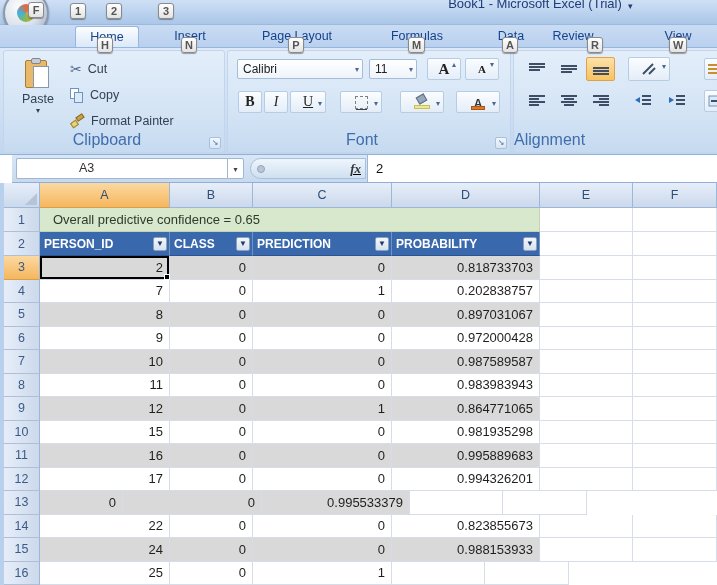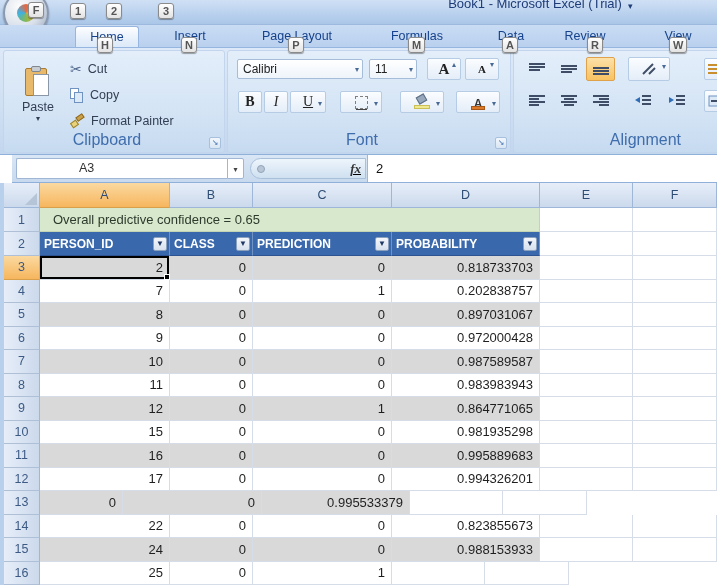--- a/index.html
+++ b/index.html
@@ -40,21 +40,21 @@
     background:linear-gradient(#e3eefa,#d4e4f5 60%,#c6daf0);
     border:1px solid #c2d5ec; border-radius:3px; }
   .rgroup-label { position:absolute; left:0; right:14px; bottom:3px; text-align:center;
     font-size:16px; color:#3f6dad; white-space:nowrap; }
   .launcher { position:absolute; right:3px; bottom:3px; width:12px; height:12px; font-size:8px;
     line-height:10px; text-align:center; color:#3f6dad; border:1px solid #a8c0dd; border-radius:2px;
     background:linear-gradient(#f2f7fc,#d8e5f3); }
   .ritem-label { font-size:12.5px; color:#333f54; white-space:nowrap; }
 
   
-  .paste-btn { position:absolute; left:8px; top:12px; width:52px; height:78px; text-align:center;
+  .paste-btn { position:absolute; left:8px; top:4px; width:52px; height:78px; text-align:center;
     border:1px solid transparent; border-radius:3px; }
   .clipboard-icon { position:relative; width:26px; height:32px; margin:2px auto 2px; }
   .clipboard-back { position:absolute; left:0; top:2px; width:22px; height:28px; background:#e8b96b;
     border:1px solid #a97c33; border-radius:2px; }
   .clipboard-clip { position:absolute; left:6px; top:0; width:10px; height:6px; background:#c8cdd4;
     border:1px solid #80878f; border-radius:2px; }
   .clipboard-page { position:absolute; left:8px; top:8px; width:16px; height:22px; background:#fff;
     border:1px solid #8a97a8; }
   .paste-arrow { font-size:8px; color:#333f54; }
   .clip-item { position:absolute; left:66px; height:24px; display:flex; align-items:center; gap:6px; }
@@ -171,21 +171,21 @@
     <div class="qat-arrow">▾</div>
     <div class="title-text">Book1 - Microsoft Excel (Trial)</div>
   </div>
 
   <div class="tabrow">
     <div class="rtab active" style="left:75px; width:64px;">Home</div>
     <div class="rtab" style="left:155px; width:70px;">Insert</div>
     <div class="rtab" style="left:245px; width:104px;">Page Layout</div>
     <div class="rtab" style="left:375px; width:84px;">Formulas</div>
     <div class="rtab" style="left:487px; width:48px;">Data</div>
-    <div class="rtab" style="left:552px; width:66px;">Review</div>
+    <div class="rtab" style="left:540px; width:66px;">Review</div>
     <div class="rtab" style="left:650px; width:56px;">View</div>
   </div>
   <div class="keytip" style="left:97px; top:37px;">H</div>
   <div class="keytip" style="left:181px; top:37px;">N</div>
   <div class="keytip" style="left:288px; top:37px;">P</div>
   <div class="keytip" style="left:408px; top:37px;">M</div>
   <div class="keytip" style="left:502px; top:37px;">A</div>
   <div class="keytip" style="left:587px; top:37px;">R</div>
   <div class="keytip" style="left:669px; top:37px;">W</div>
 
@@ -366,21 +366,21 @@
               <line x1="0" y1="10" x2="14" y2="10"></line>
             </g>
           </svg>
       </div>
       <div class="edge-stub" style="left:190px; top:39px;">
         <svg width="14" height="12">
             <rect x="1" y="1" width="12" height="10" fill="#dce9f6" stroke="#6f93c0"></rect>
             <line x1="3" y1="6" x2="11" y2="6" stroke="#3f4e66" stroke-width="2"></line>
           </svg>
       </div>
-      <div class="rgroup-label" style="text-align:right; right:36px;">Alignment</div>
+      <div class="rgroup-label" style="text-align:left; right:4px;">Alignment</div>
     </div>
   </div>
 
   <div class="fbar">
     <div class="namebox">A3</div>
     <div class="namebox-arrow">▾</div>
     <div class="fx-pill">
       <span class="fx-dot"></span>
       <span class="fx-label">fx</span>
     </div>

